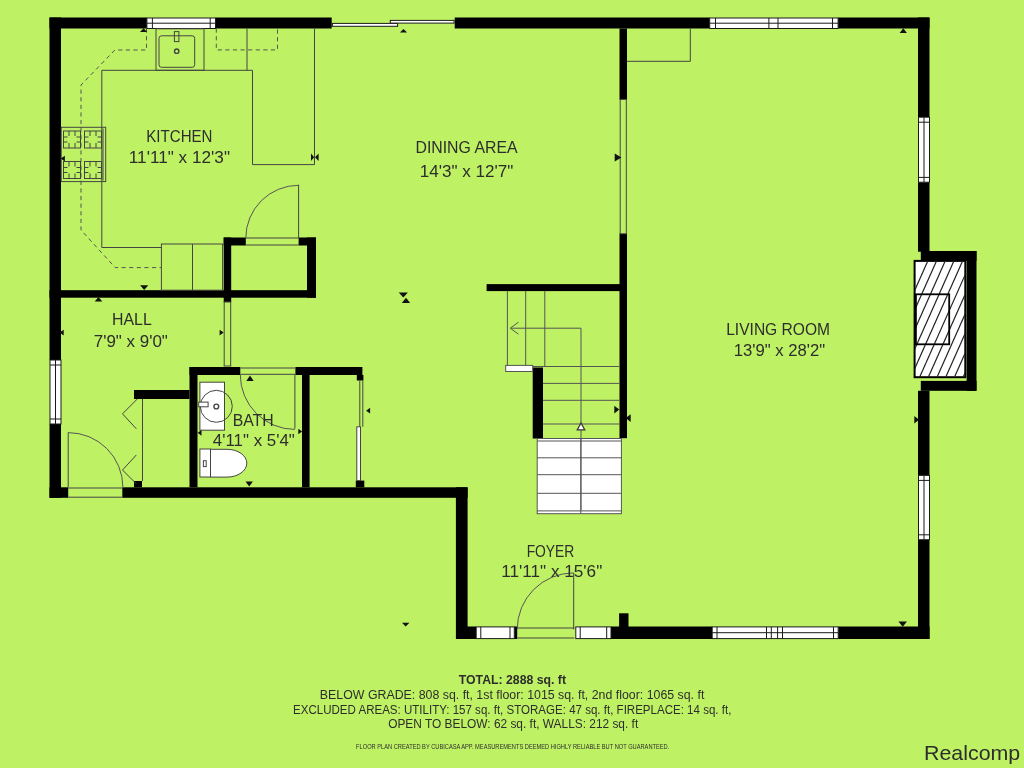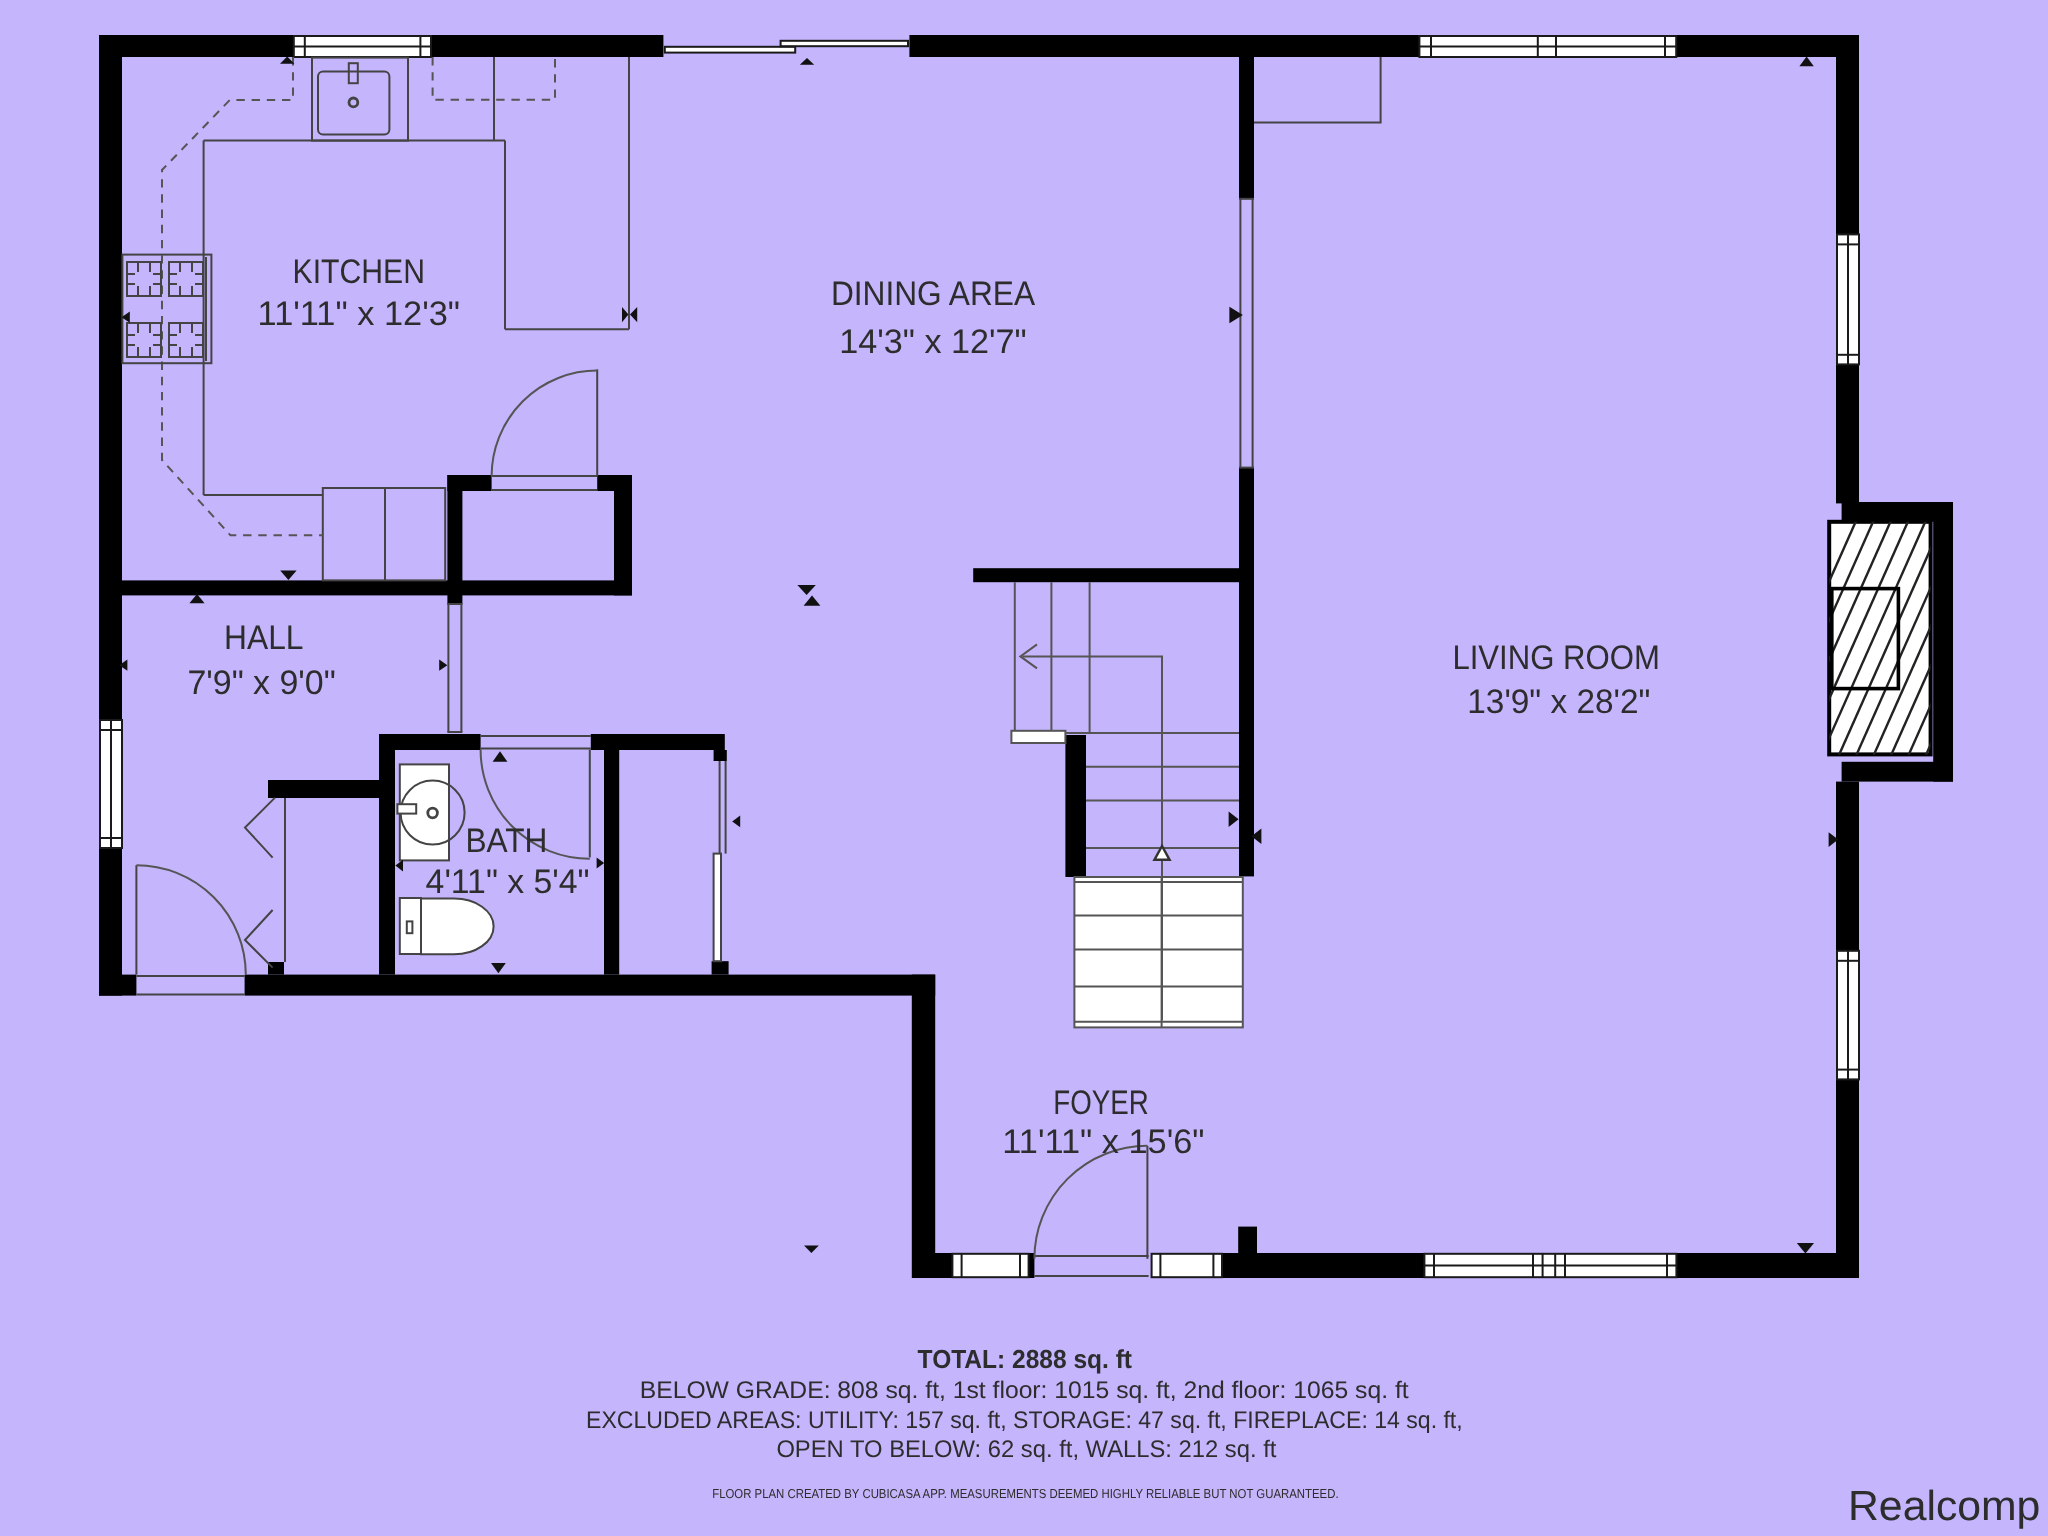--- a/index.html
+++ b/index.html
@@ -1,16 +1,16 @@
 <!DOCTYPE html>
 <html><head>
 <meta charset="utf-8">
 <style>
 html,body{margin:0;padding:0;background:#fff;}
-#plan{width:1024px;height:768px;position:relative;background:#c4b5fd;overflow:hidden;}
+#plan{width:1024px;height:768px;position:relative;background:#bef264;overflow:hidden;}
 svg{display:block;}
 text{font-family:"Liberation Sans",sans-serif;fill:#2d2d2d;}
 </style>
 </head>
 <body>
 <div id="plan">
 <svg width="1024" height="768" viewBox="0 0 1024 768">
 
 <g fill="#000" stroke="none">
 

